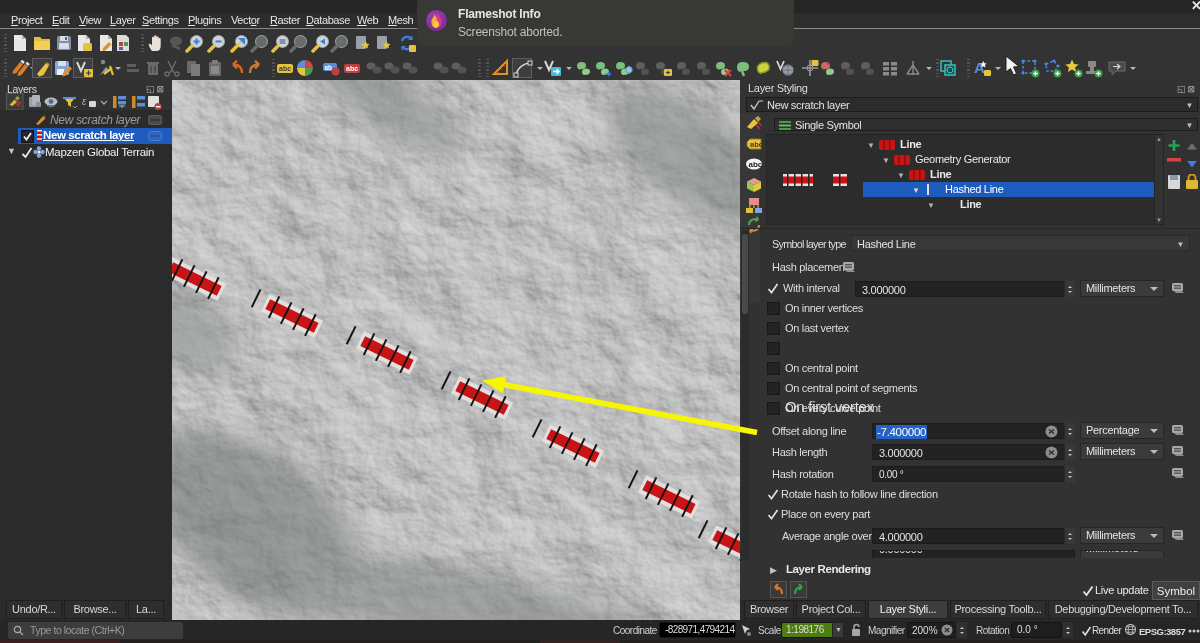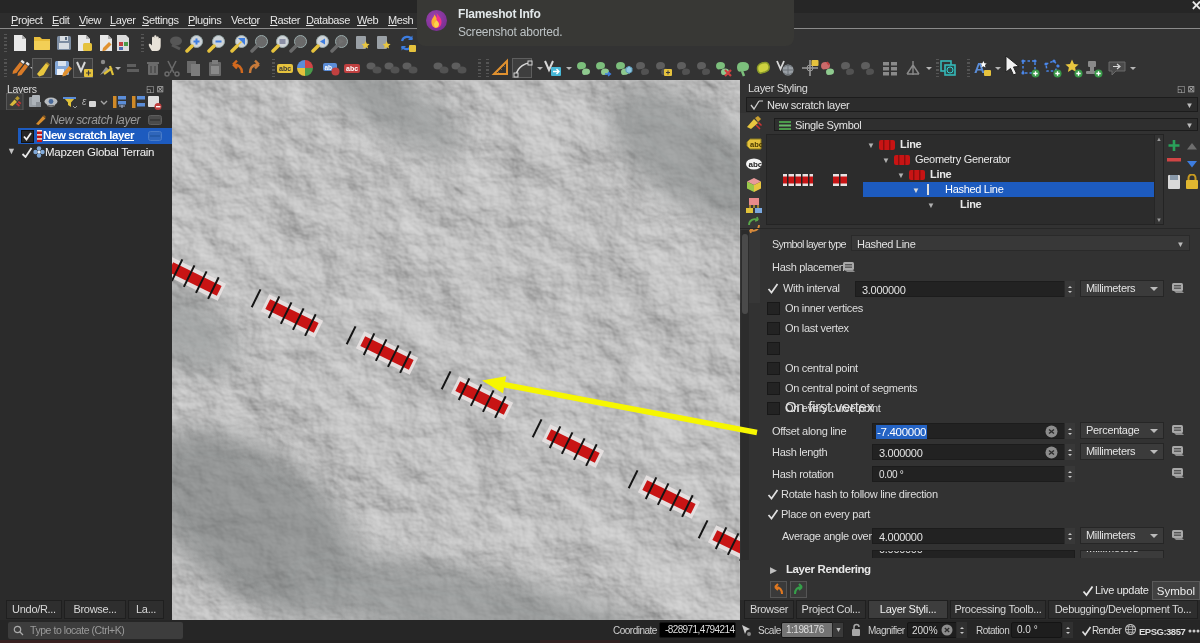--- a/index.html
+++ b/index.html
@@ -829,21 +829,21 @@
       </div>
       <span class="lbl" style="left:613px;top:5px;color:#cfcfcf;font-size:10px;letter-spacing:-0.5px;">Coordinate</span>
       <div style="position:absolute;left:659px;top:2px;width:77px;height:16px;background:#000000;border:1px solid #141414;border-radius:2px;">
         <span style="position:absolute;left:5px;top:1px;font-size:10px;letter-spacing:-0.6px;color:#dddddd;">-828971,4794214</span>
       </div>
       <svg style="position:absolute;left:739px;top:4px" width="13" height="13">
         <path d="M3 1 l3 9 1.5-3.5 L11 5Z" fill="#cccccc"></path>
         <circle cx="10" cy="10" r="2" fill="#888"></circle>
       </svg>
       <span class="lbl" style="left:758px;top:5px;color:#cfcfcf;font-size:10px;letter-spacing:-0.4px;">Scale</span>
-      <div style="position:absolute;left:781px;top:2px;width:63px;height:16px;background:#737373;border:1px solid #141414;border-radius:2px;">
+      <div style="position:absolute;left:781px;top:2px;width:63px;height:16px;background:#4d7c0f;border:1px solid #141414;border-radius:2px;">
         <span style="position:absolute;left:4px;top:1px;font-size:10px;letter-spacing:-0.5px;color:#dddddd;">1:198176</span>
       </div>
       <div style="position:absolute;left:832px;top:2px;width:12px;height:16px;background:#3a3a3a;border:1px solid #222;">
         <span style="position:absolute;left:2px;top:3px;font-size:7px;color:#bbb;">▼</span>
       </div>
       <svg style="position:absolute;left:850px;top:3px" width="12" height="14">
         <rect x="2" y="6" width="8" height="7" rx="1" fill="#a8a8a8"></rect>
         <path d="M4 6 v-2 a2.5 2.5 0 0 1 5 0" stroke="#a8a8a8" stroke-width="1.5" fill="none"></path>
       </svg>
       <span class="lbl" style="left:868px;top:5px;color:#cfcfcf;font-size:10px;letter-spacing:-0.5px;">Magnifier</span>

